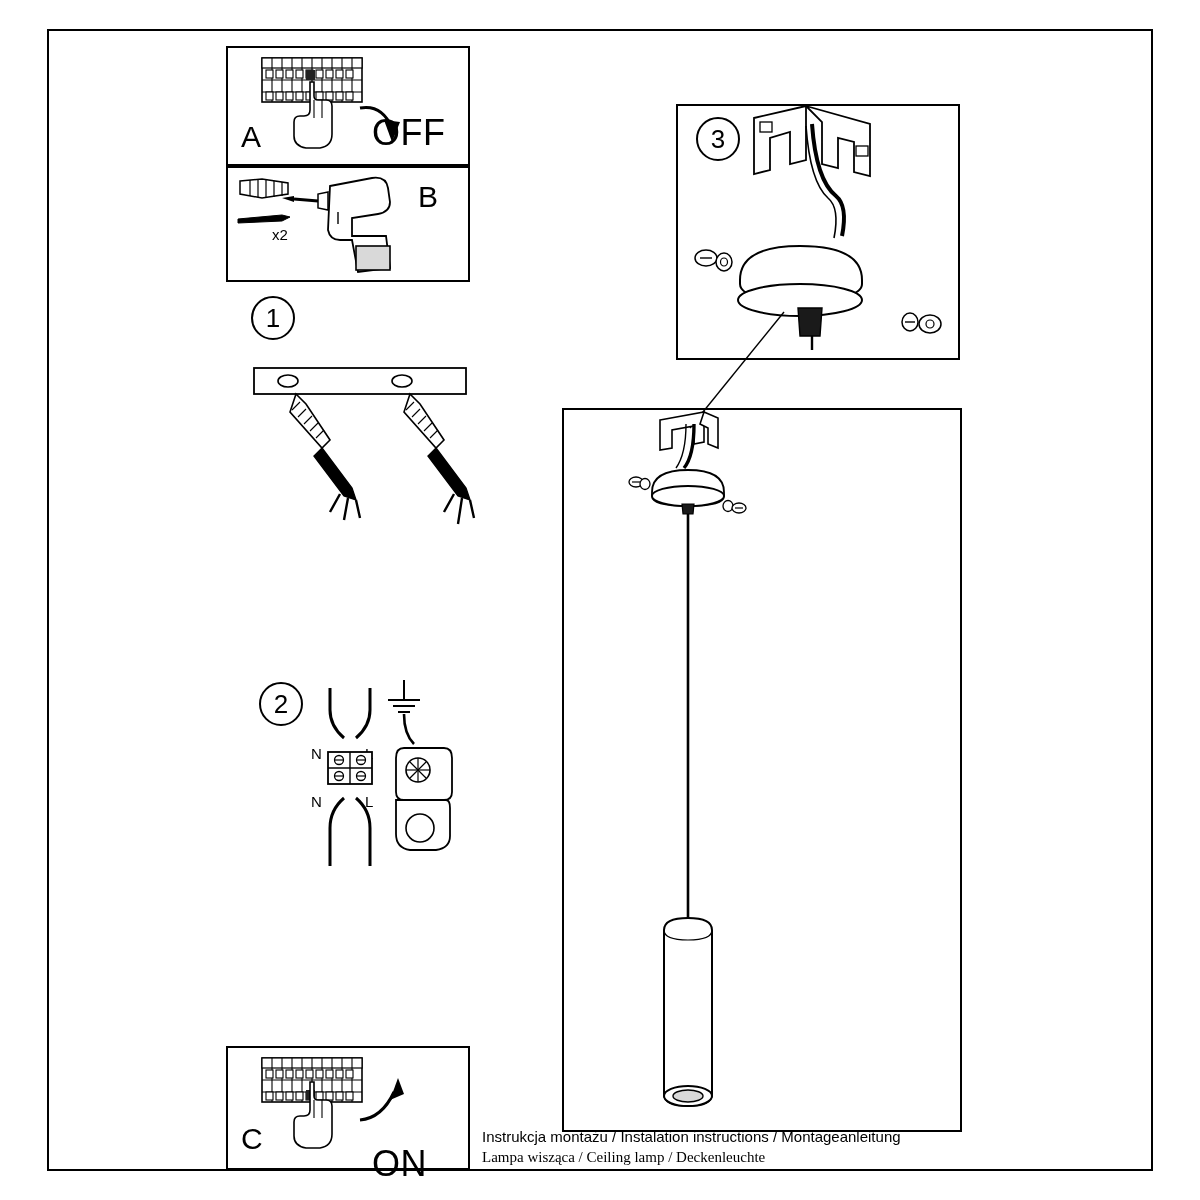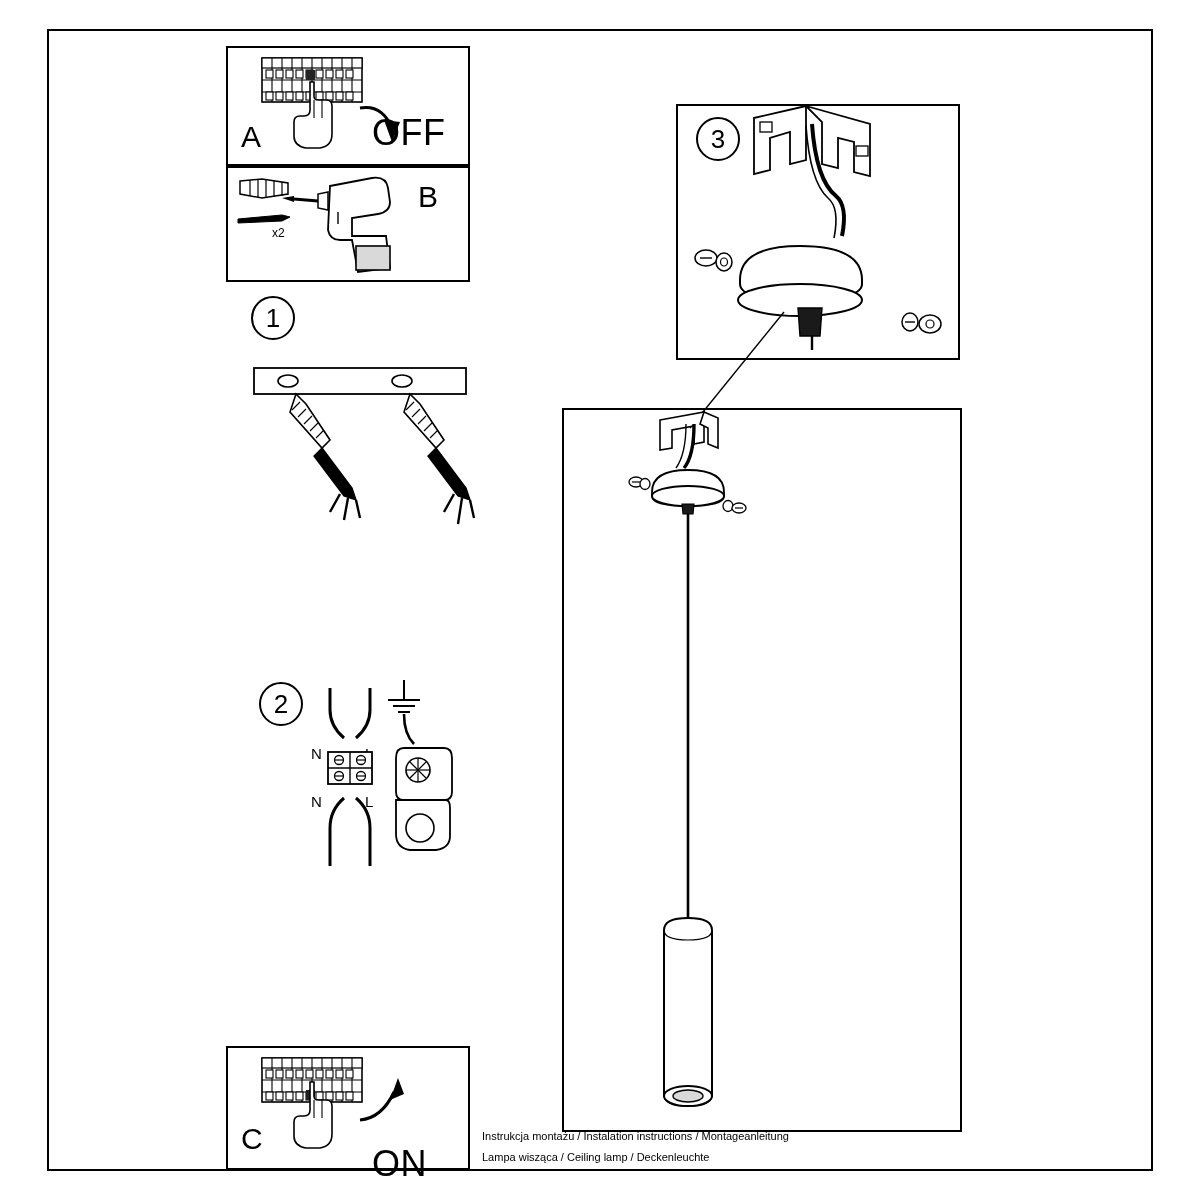--- a/index.html
+++ b/index.html
@@ -43,30 +43,30 @@
     border-radius: 50%;
     box-sizing: border-box;
     display: flex;
     align-items: center;
     justify-content: center;
     font-size: 26px;
     background: #fff;
   }
   .tiny {
     position: absolute;
-    font-size: 12px;
+    font-size: 15px;
     margin-top: 18px;
   }
   .nl {
     position: absolute;
     font-size: 15px;
   }
   .footer {
     position: absolute;
-    font-size: 11px;
+    font-size: 15px;
     line-height: 21px;
     white-space: nowrap;
   }
   svg { display: block; }
   .ov { position: absolute; top: 0; left: 0; pointer-events: none; }
 </style>
 </head>
 <body>
 
 <div id="sheet">
@@ -366,15 +366,15 @@
       <path d="M310 1082 L310 1110 Q310 1116 304 1116 L300 1116 Q294 1116 294 1122 L294 1136 Q294 1146 306 1148 L320 1148 Q332 1146 332 1134 L332 1106 Q332 1100 326 1100 L318 1100 Q314 1100 314 1096 L314 1082 Z" fill="#fff" stroke="#000" stroke-width="1.6"></path>
       <path d="M314 1100 L314 1118" stroke="#000" stroke-width="1.1" fill="none"></path>
       <path d="M322 1100 L322 1118" stroke="#000" stroke-width="1.1" fill="none"></path>
 
       <path d="M360 1120 Q382 1118 394 1092" stroke="#000" stroke-width="3" fill="none"></path>
       <path d="M398 1078 L390 1100 L404 1094 Z" fill="#000"></path>
     </g>
   </svg>
 
   <div class="footer" style="left:482px; top:1126px;">Instrukcja montażu / Instalation instructions / Montageanleitung</div>
-  <div class="footer" style="left:482px; top:1147px;">Lampa wisząca / Ceiling lamp / Deckenleuchte</div>
+  <div class="footer" style="left:482px; top:1147px;font-family:Liberation Serif, serif;">Lampa wisząca / Ceiling lamp / Deckenleuchte</div>
 
 </div>
 
 </body></html>

